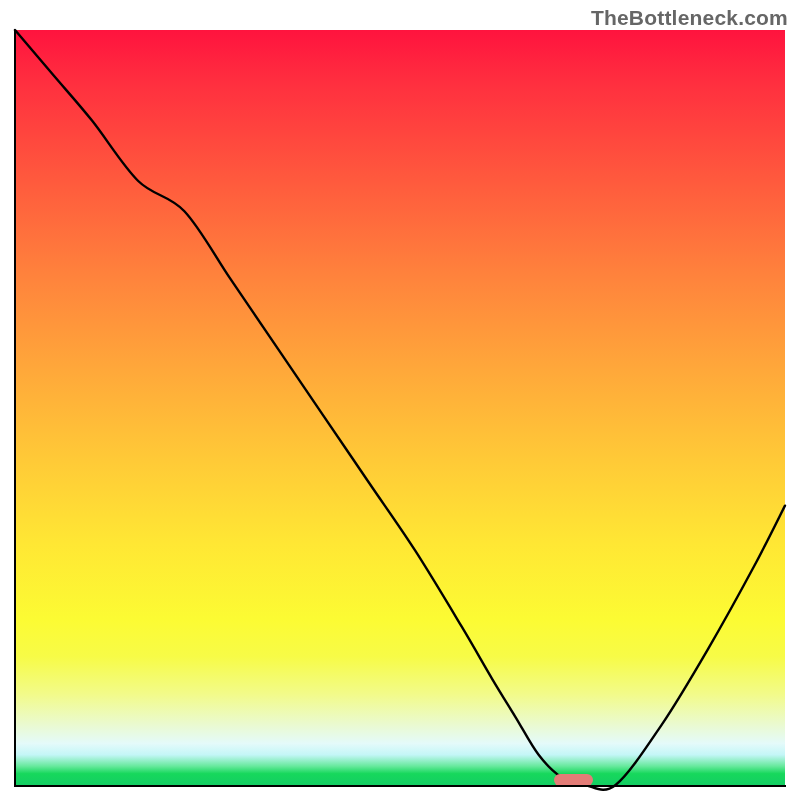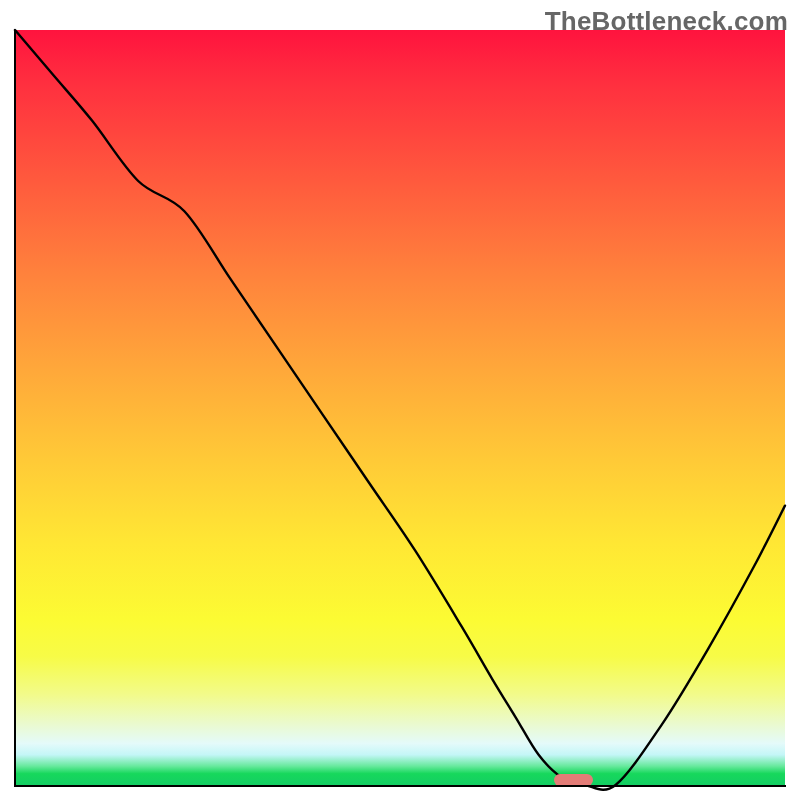--- a/index.html
+++ b/index.html
@@ -13,21 +13,21 @@
   }
   .stage {
     position: relative;
     width: 800px;
     height: 800px;
   }
   .watermark {
     position: absolute;
     top: 6px;
     right: 12px;
-    font-size: 26px;
+    font-size: 21px;
     font-weight: 600;
     color: #666666;
     letter-spacing: 0.2px;
   }
   .plot-area {
     position: absolute;
     left: 15px;
     top: 30px;
     width: 770px;
     height: 755px;

